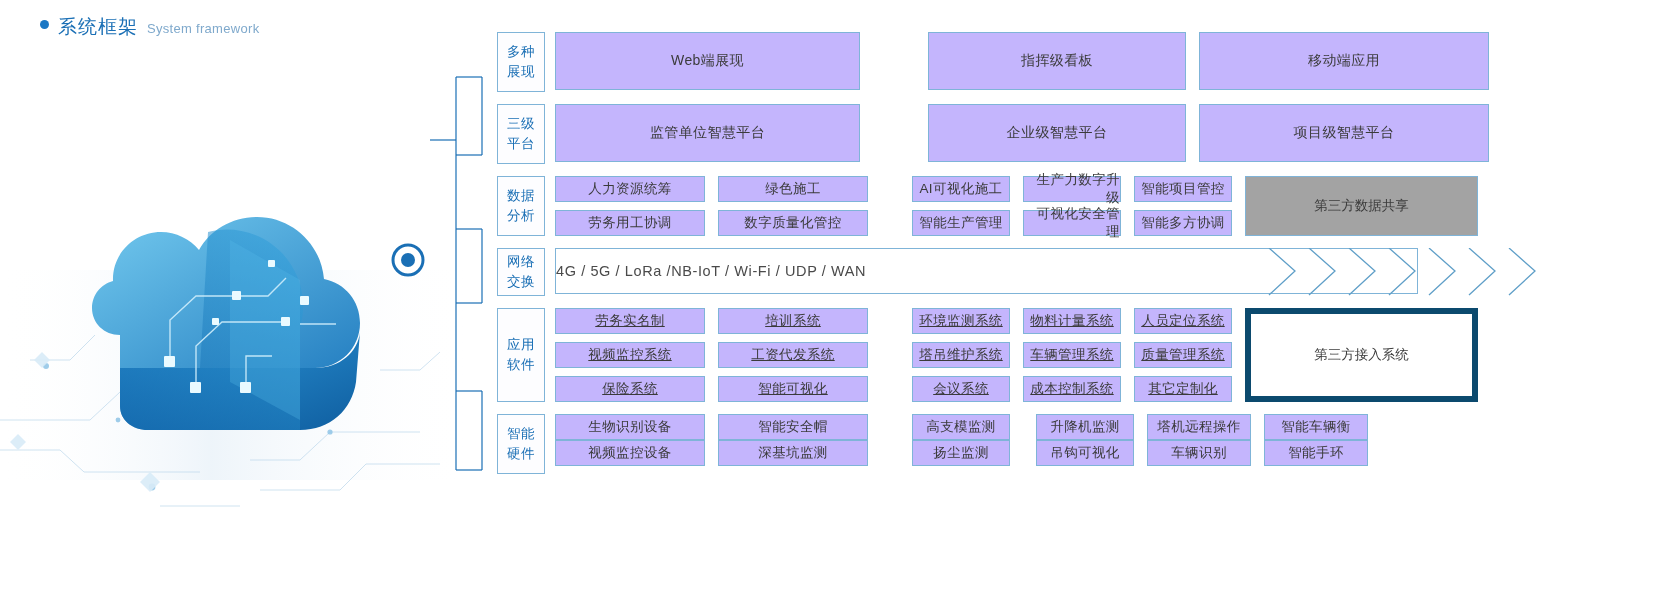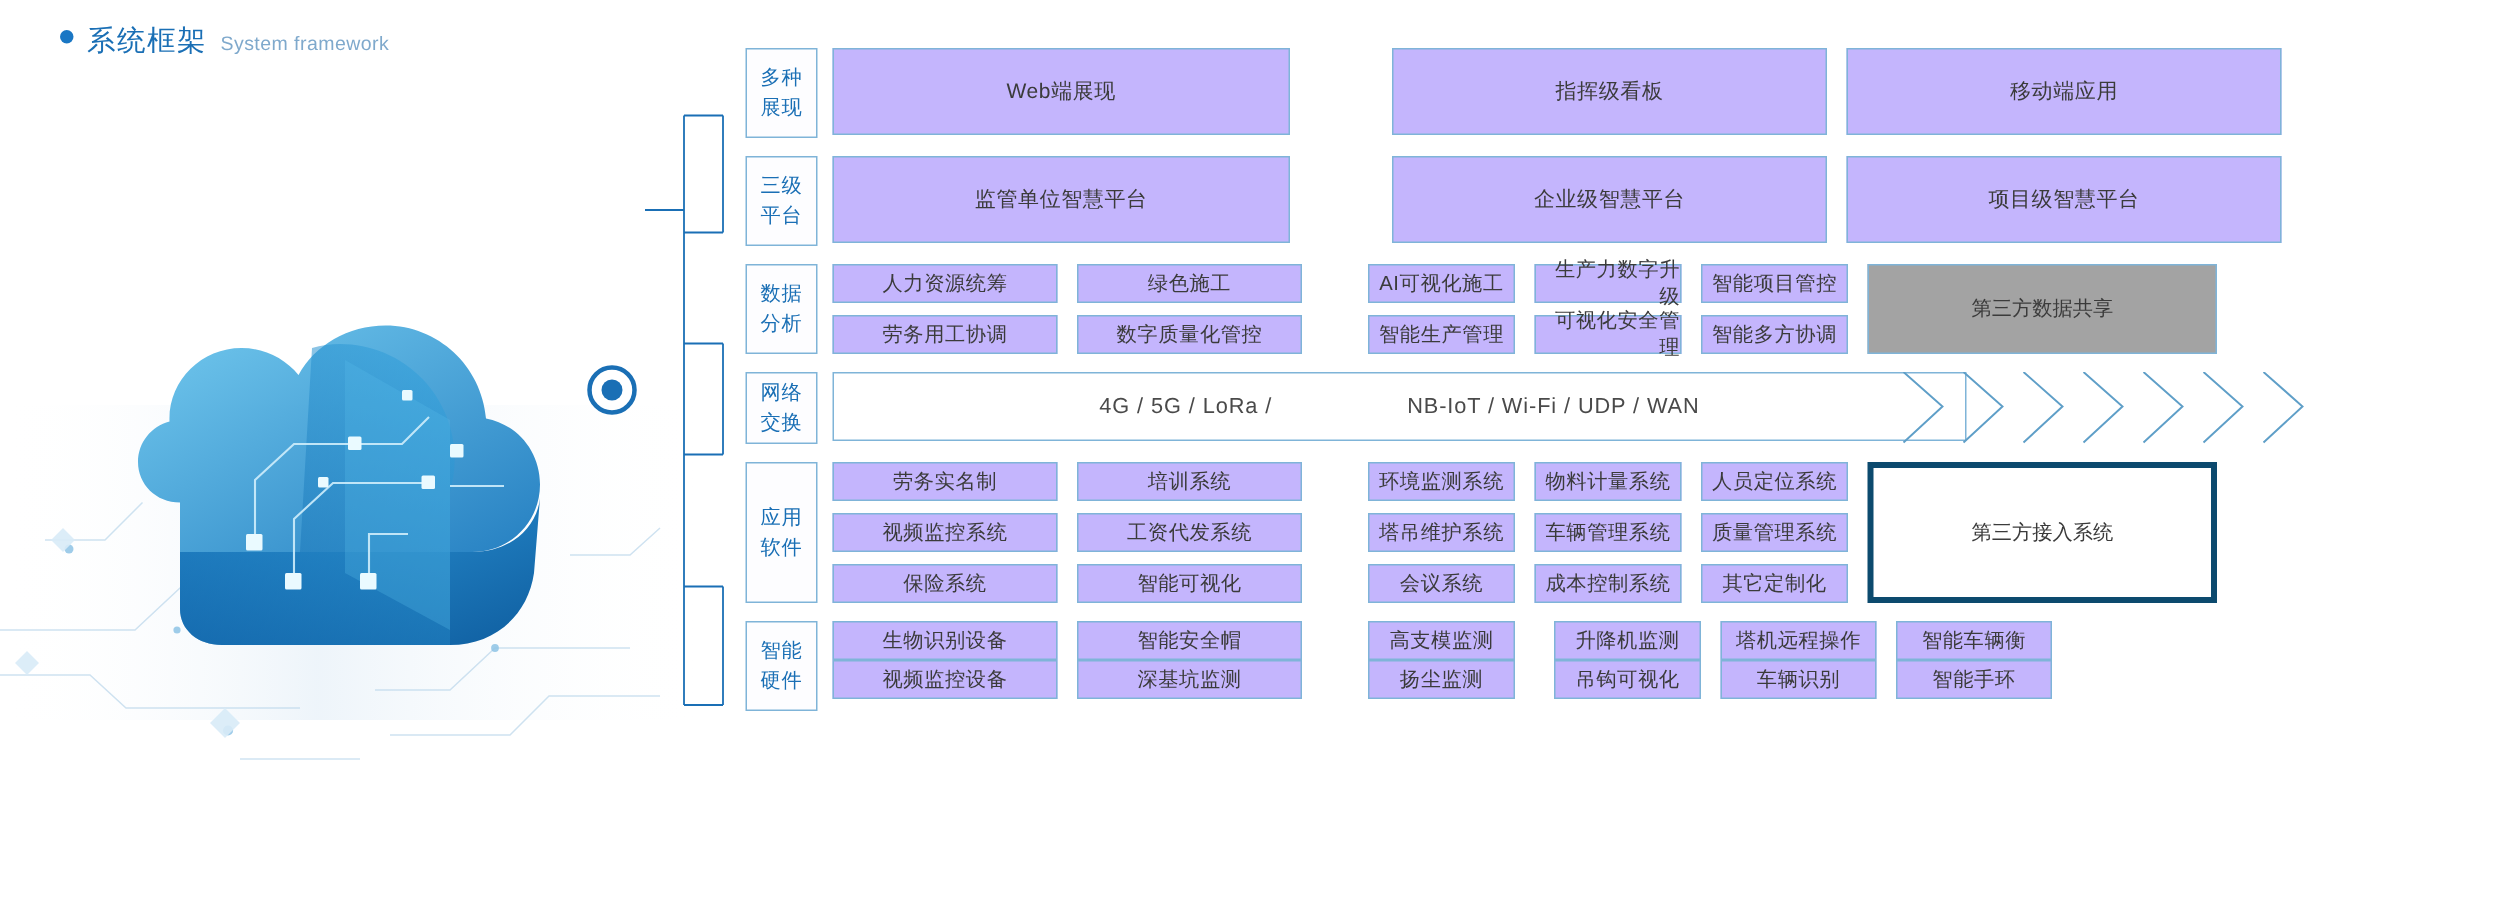--- a/index.html
+++ b/index.html
@@ -50,49 +50,48 @@
     display: flex; align-items: center; justify-content: center;
     text-align: right;
     letter-spacing: .4px;
   }
 
   
   .wide-row { display: flex; gap: 0; width: 100%; }
   .wide-row .cell { height: 58px; font-size: 14px; }
   .w1 { width: 305px; }
   .w-space { width: 68px; flex: 0 0 68px; }
-  .w2 { width: 290px; }
+  .w2 { width: 258px; }
   .w-space2 { width: 13px; flex: 0 0 13px; }
   .w3 { width: 290px; }
 
   
   .dcol { display: flex; flex-direction: column; gap: 8px; }
   .dcol .cell { height: 26px; width: 150px; }
   .d-gap { width: 13px; flex: 0 0 13px; }
   .d-space { width: 44px; flex: 0 0 44px; }
   .dcol-s .cell { width: 98px; }
   .dbig { width: 233px; display: flex; align-items: center; justify-content: center;
           border: 1px solid #7fb4d8; background: #a3a3a3; font-size: 13.5px; color: #3b3b3b; }
 
   
   .netbar {
-    height: 46px; width: 756px;
+    height: 46px; width: 863px;
     border: 1px solid #7fb4d8; background: #fff;
-    display: flex; align-items: center; justify-content: center;
-    gap: 90px;
+    display: flex; align-items: center; 
     color: #4a4a4a; font-size: 14.5px; letter-spacing: .6px;
   }
   .chevs { position: absolute; left: 710px; top: 0; height: 46px; }
 
   
   .acol { display: flex; flex-direction: column; gap: 8px; }
-  .acol .cell { height: 26px; width: 150px; }
+  .acol .cell { height: 26px; width: 150px; text-decoration: underline; }
   .acol-s .cell { width: 98px; }
   .abig { width: 233px; display: flex; align-items: center; justify-content: center;
-          border: 4px solid #0c4a6e; background: #fff; font-size: 13.5px; color: #3b3b3b; }
+          border: 6px solid #0c4a6e; background: #fff; font-size: 13.5px; color: #3b3b3b; }
 
   
   .hcol { display: flex; flex-direction: column; gap: 0; }
   .hcol .cell { height: 26px; width: 150px; }
   .hcol-s .cell { width: 98px; }
   .hcol-x .cell { width: 104px; }
 </style>
 </head>
 <body>
 

